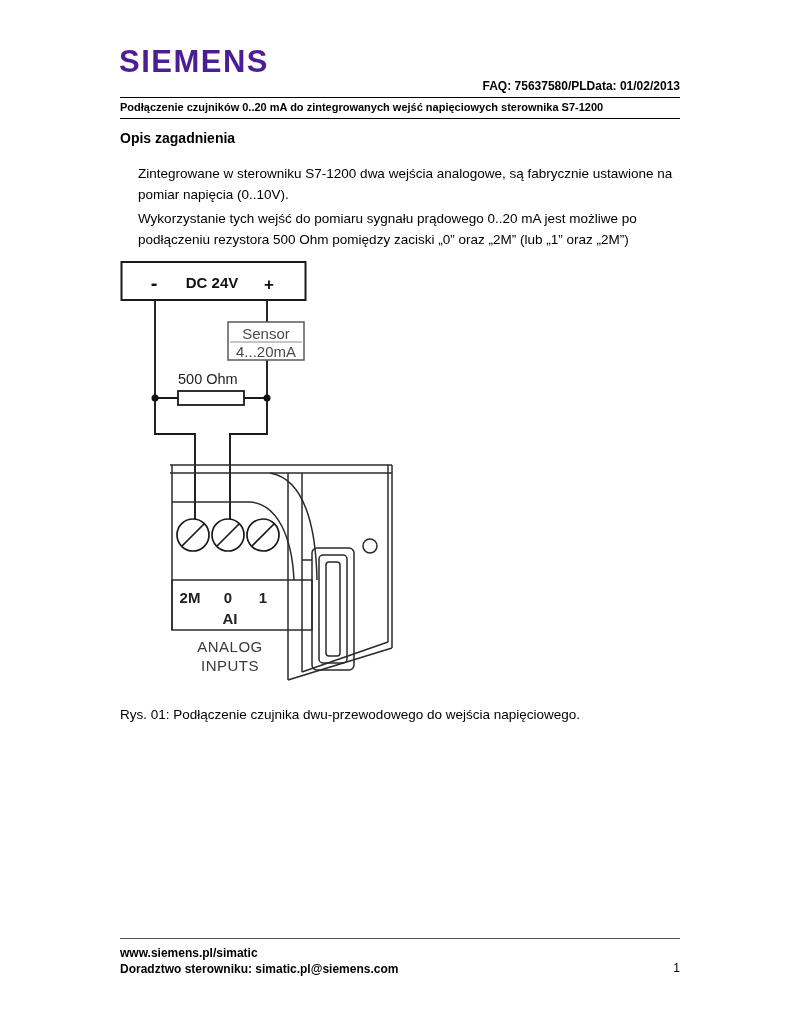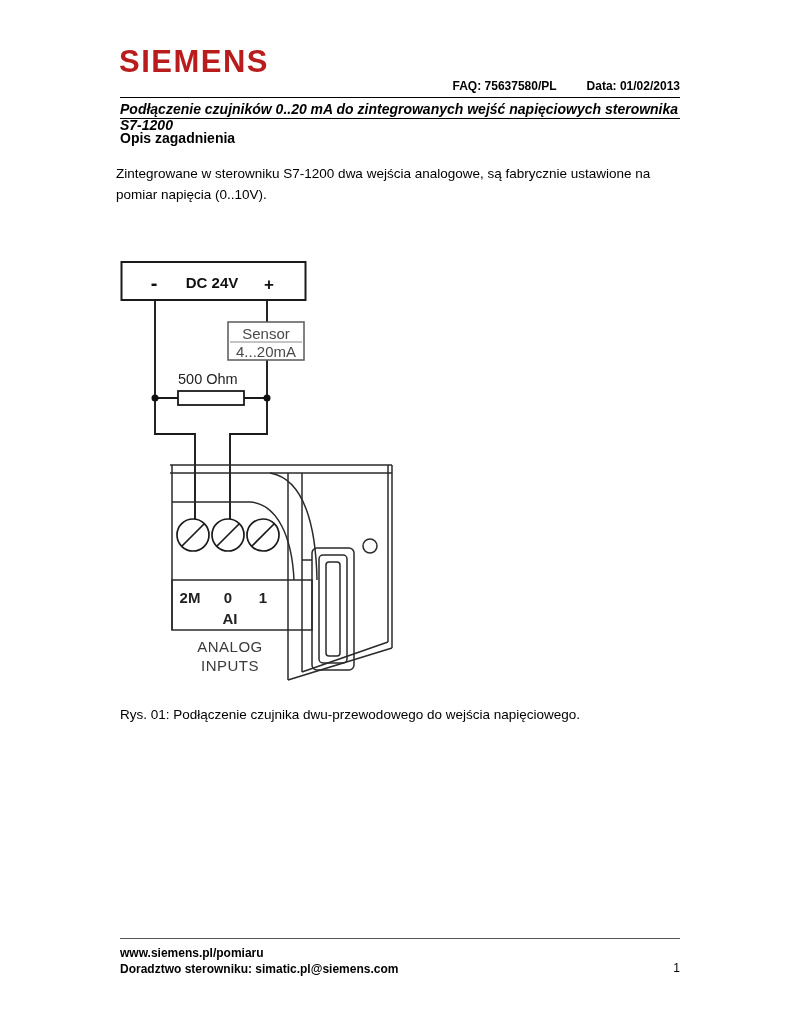--- a/index.html
+++ b/index.html
@@ -7,39 +7,39 @@
     position:relative;
     width:791px; height:1024px;
     background:#ffffff;
     font-family:"Liberation Sans", sans-serif;
     color:#000;
     overflow:hidden;
   }
   .logo {
     position:absolute; left:119px; top:44px;
     font-size:31px; font-weight:bold; letter-spacing:1.5px;
-    color:#b91c1c;
+    color:#4c1d95;
   }
   .meta {
     position:absolute; right:111px; top:79px;
     font-size:12px; font-weight:bold; text-align:right;
   }
-  .meta .gap { display:inline-block; margin-left:30px; }
+  .meta .gap { display:inline-block; }
   .rule { position:absolute; left:120px; right:111px; border-top:1.6px solid #000; }
   .rule1 { top:97px; }
   .rule2 { top:118px; }
   .subtitle {
     position:absolute; left:120px; top:101px; width:560px;
-    font-size:14px; font-weight:bold; font-style:italic;
+    font-size:11px; font-weight:bold; 
   }
   .heading {
     position:absolute; left:120px; top:130px;
     font-size:14px; font-weight:bold;
   }
-  .para { position:absolute; left:116px; width:572px; font-size:13.5px; line-height:21px; }
+  .para { position:absolute; left:138px; width:572px; font-size:13.5px; line-height:21px; }
   .para1 { top:163px; }
   .para2 { top:208px; }
   .diagram { position:absolute; left:120px; top:258px; width:280px; height:430px; }
   .caption { position:absolute; left:120px; top:707px; font-size:13.5px;text-align:center; }
   .foot-rule { position:absolute; left:120px; right:111px; top:938px; border-top:1px solid #555; }
   .footer-left {
     position:absolute; left:120px; top:945px;
     font-size:12px; font-weight:bold; line-height:16px;
   }
   .footer-page { position:absolute; right:111px; top:961px; font-size:12px; }
@@ -56,20 +56,21 @@
     <span>FAQ: 75637580/PL</span><span class="gap">Data: 01/02/2013</span>
   </div>
 
   <div class="rule rule1"></div>
   <div class="subtitle">Podłączenie czujników 0..20 mA do zintegrowanych wejść napięciowych sterownika S7-1200</div>
   <div class="rule rule2"></div>
 
   <div class="heading">Opis zagadnienia</div>
 
   <div class="para para1">Zintegrowane w sterowniku S7-1200 dwa wejścia analogowe, są fabrycznie ustawione na pomiar napięcia (0..10V).</div>
+  <div class="para para2">Wykorzystanie tych wejść do pomiaru sygnału prądowego 0..20 mA jest możliwe po podłączeniu rezystora 500 Ohm pomiędzy zaciski „0” oraz „2M” (lub „1” oraz „2M”)</div>
 
   <svg class="diagram" viewBox="0 0 280 430" xmlns="http://www.w3.org/2000/svg">
 
     <g stroke="#1a1a1a" stroke-width="2" fill="none">
       <rect x="1.5" y="4" width="184" height="38"></rect>
     </g>
     <text x="34" y="32" font-size="20" font-weight="bold" text-anchor="middle" fill="#111">-</text>
     <text x="92" y="30" font-size="15" font-weight="bold" text-anchor="middle" fill="#111">DC 24V</text>
     <text x="149" y="32" font-size="17" font-weight="bold" text-anchor="middle" fill="#111">+</text>
 
@@ -136,18 +137,18 @@
     <text x="143" y="345" font-size="15" font-weight="bold" text-anchor="middle" fill="#222">1</text>
     <text x="110" y="366" font-size="15" font-weight="bold" text-anchor="middle" fill="#222">AI</text>
     <text x="110" y="394" font-size="15" letter-spacing="0.5" text-anchor="middle" fill="#3a3a3a">ANALOG</text>
     <text x="110" y="413" font-size="15" letter-spacing="0.5" text-anchor="middle" fill="#3a3a3a">INPUTS</text>
   </svg>
 
   <div class="caption">Rys. 01: Podłączenie czujnika dwu-przewodowego do wejścia napięciowego.</div>
 
   <div class="foot-rule"></div>
   <div class="footer-left">
-    <div>www.siemens.pl/pomiaru</div>
+    <div>www.siemens.pl/simatic</div>
     <div>Doradztwo sterowniku: simatic.pl@siemens.com</div>
   </div>
   <div class="footer-page">1</div>
 
 </div>
 
 </body></html>

